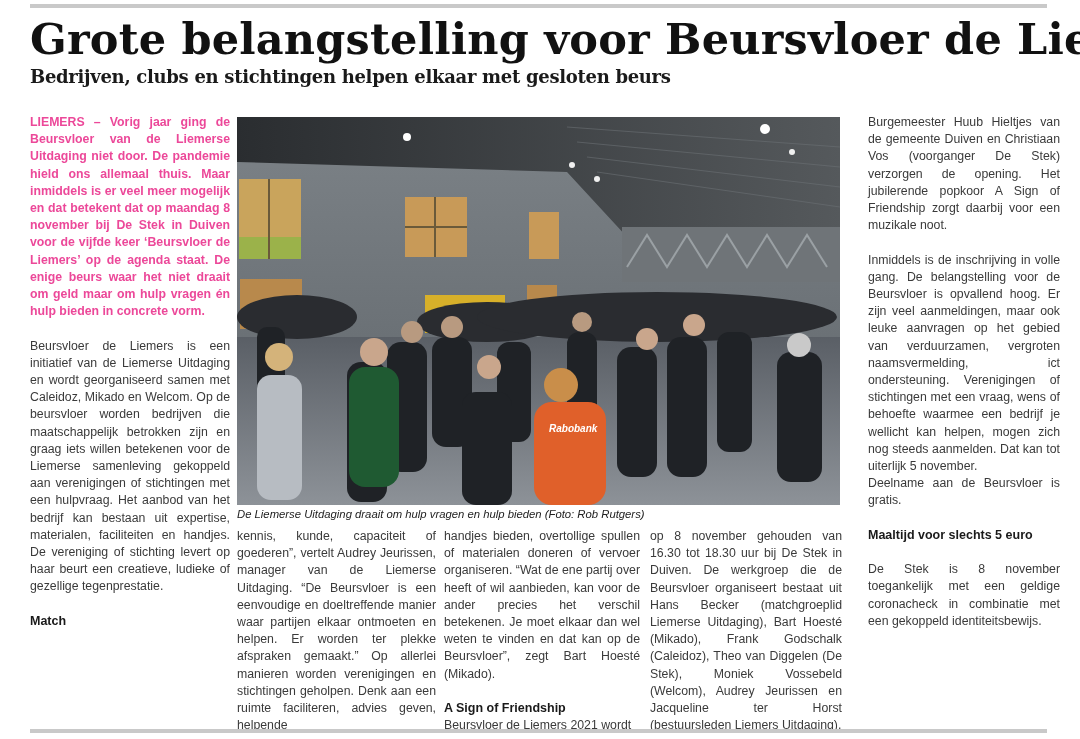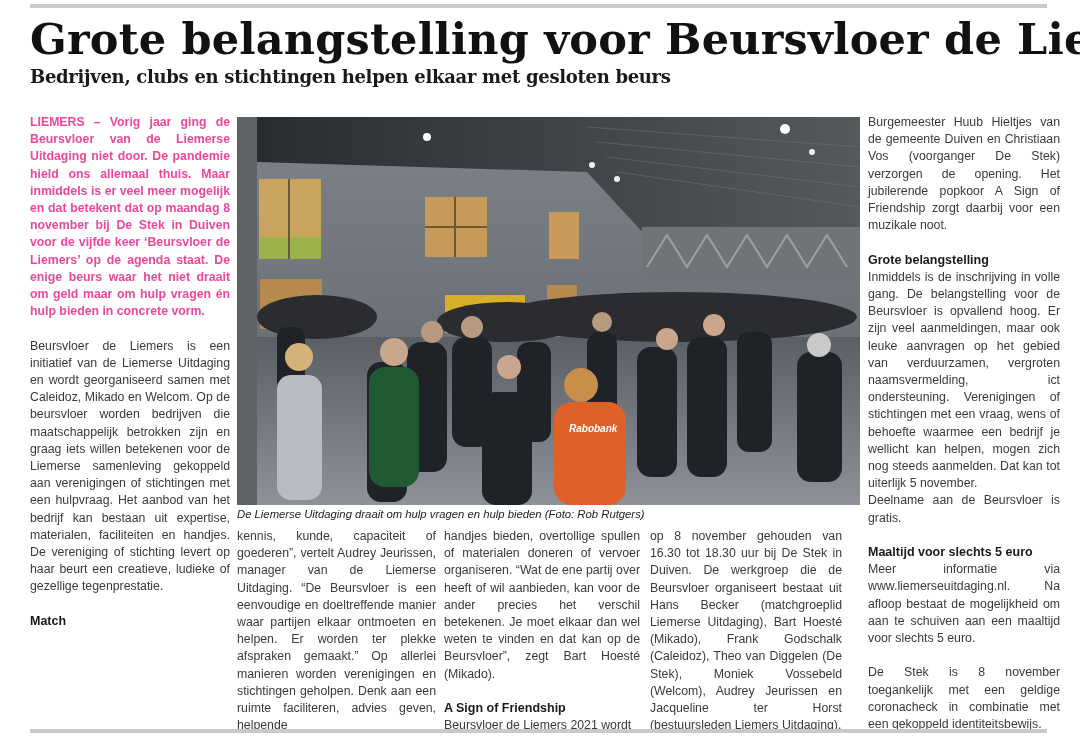--- a/index.html
+++ b/index.html
@@ -27,21 +27,20 @@
   .col h3 { margin:0; font-size:12.5px; line-height:17.2px; font-weight:bold; color:#1a1a1a; text-align:left; }
   .lead { color:#ec4899; font-weight:bold; }
   .c1 { left:30px; top:114px; width:200px; }
   .c2 { left:237px; top:528px; width:199px; }
   .c3 { left:444px; top:528px; width:196px; }
   .c4 { left:650px; top:528px; width:192px; }
   .c5 { left:868px; top:114px; width:192px; }
   .photo {
     position:absolute; left:237px; top:117px; width:603px; height:388px; overflow:hidden;
     background:#5e6366;
-    padding-left:20px;
   }
   .caption {
     position:absolute; left:237px; top:508px; width:603px;
     font-family:"Liberation Sans", sans-serif; font-style:italic; font-size:11.3px; color:#222;
     white-space:nowrap;
   }
 </style>
 </head>
 <body>
 
@@ -148,23 +147,21 @@
   <p>Beursvloer de Liemers 2021 wordt</p>
 </div>
 
 <div class="col c4">
   <p>op 8 november gehouden van 16.30 tot 18.30 uur bij De Stek in Duiven. De werkgroep die de Beursvloer organiseert bestaat uit Hans Becker (matchgroeplid Liemerse Uitdaging), Bart Hoesté (Mikado), Frank Godschalk (Caleidoz), Theo van Diggelen (De Stek), Moniek Vossebeld (Welcom), Audrey Jeurissen en Jacqueline ter Horst (bestuursleden Liemers Uitdaging).</p>
 </div>
 
 <div class="col c5">
   <p>Burgemeester Huub Hieltjes van de gemeente Duiven en Christiaan Vos (voorganger De Stek) verzorgen de opening. Het jubilerende popkoor A Sign of Friendship zorgt daarbij voor een muzikale noot.</p>
   <div class="gap"></div>
-  <h3>Grote belangstelling</h3>
   <p>Inmiddels is de inschrijving in volle gang. De belangstelling voor de Beursvloer is opvallend hoog. Er zijn veel aanmeldingen, maar ook leuke aanvragen op het gebied van verduurzamen, vergroten naamsvermelding, ict ondersteuning. Verenigingen of stichtingen met een vraag, wens of behoefte waarmee een bedrijf je wellicht kan helpen, mogen zich nog steeds aanmelden. Dat kan tot uiterlijk 5 november.</p>
   <p>Deelname aan de Beursvloer is gratis.</p>
   <div class="gap"></div>
   <h3>Maaltijd voor slechts 5 euro</h3>
-  <p>Meer informatie via www.liemerseuitdaging.nl. Na afloop bestaat de mogelijkheid om aan te schuiven aan een maaltijd voor slechts 5 euro.</p>
   <div class="gap"></div>
   <p>De Stek is 8 november toegankelijk met een geldige coronacheck in combinatie met een gekoppeld identiteitsbewijs.</p>
 </div>
 
 <div class="rule bottom"></div>
 
 </body></html>

